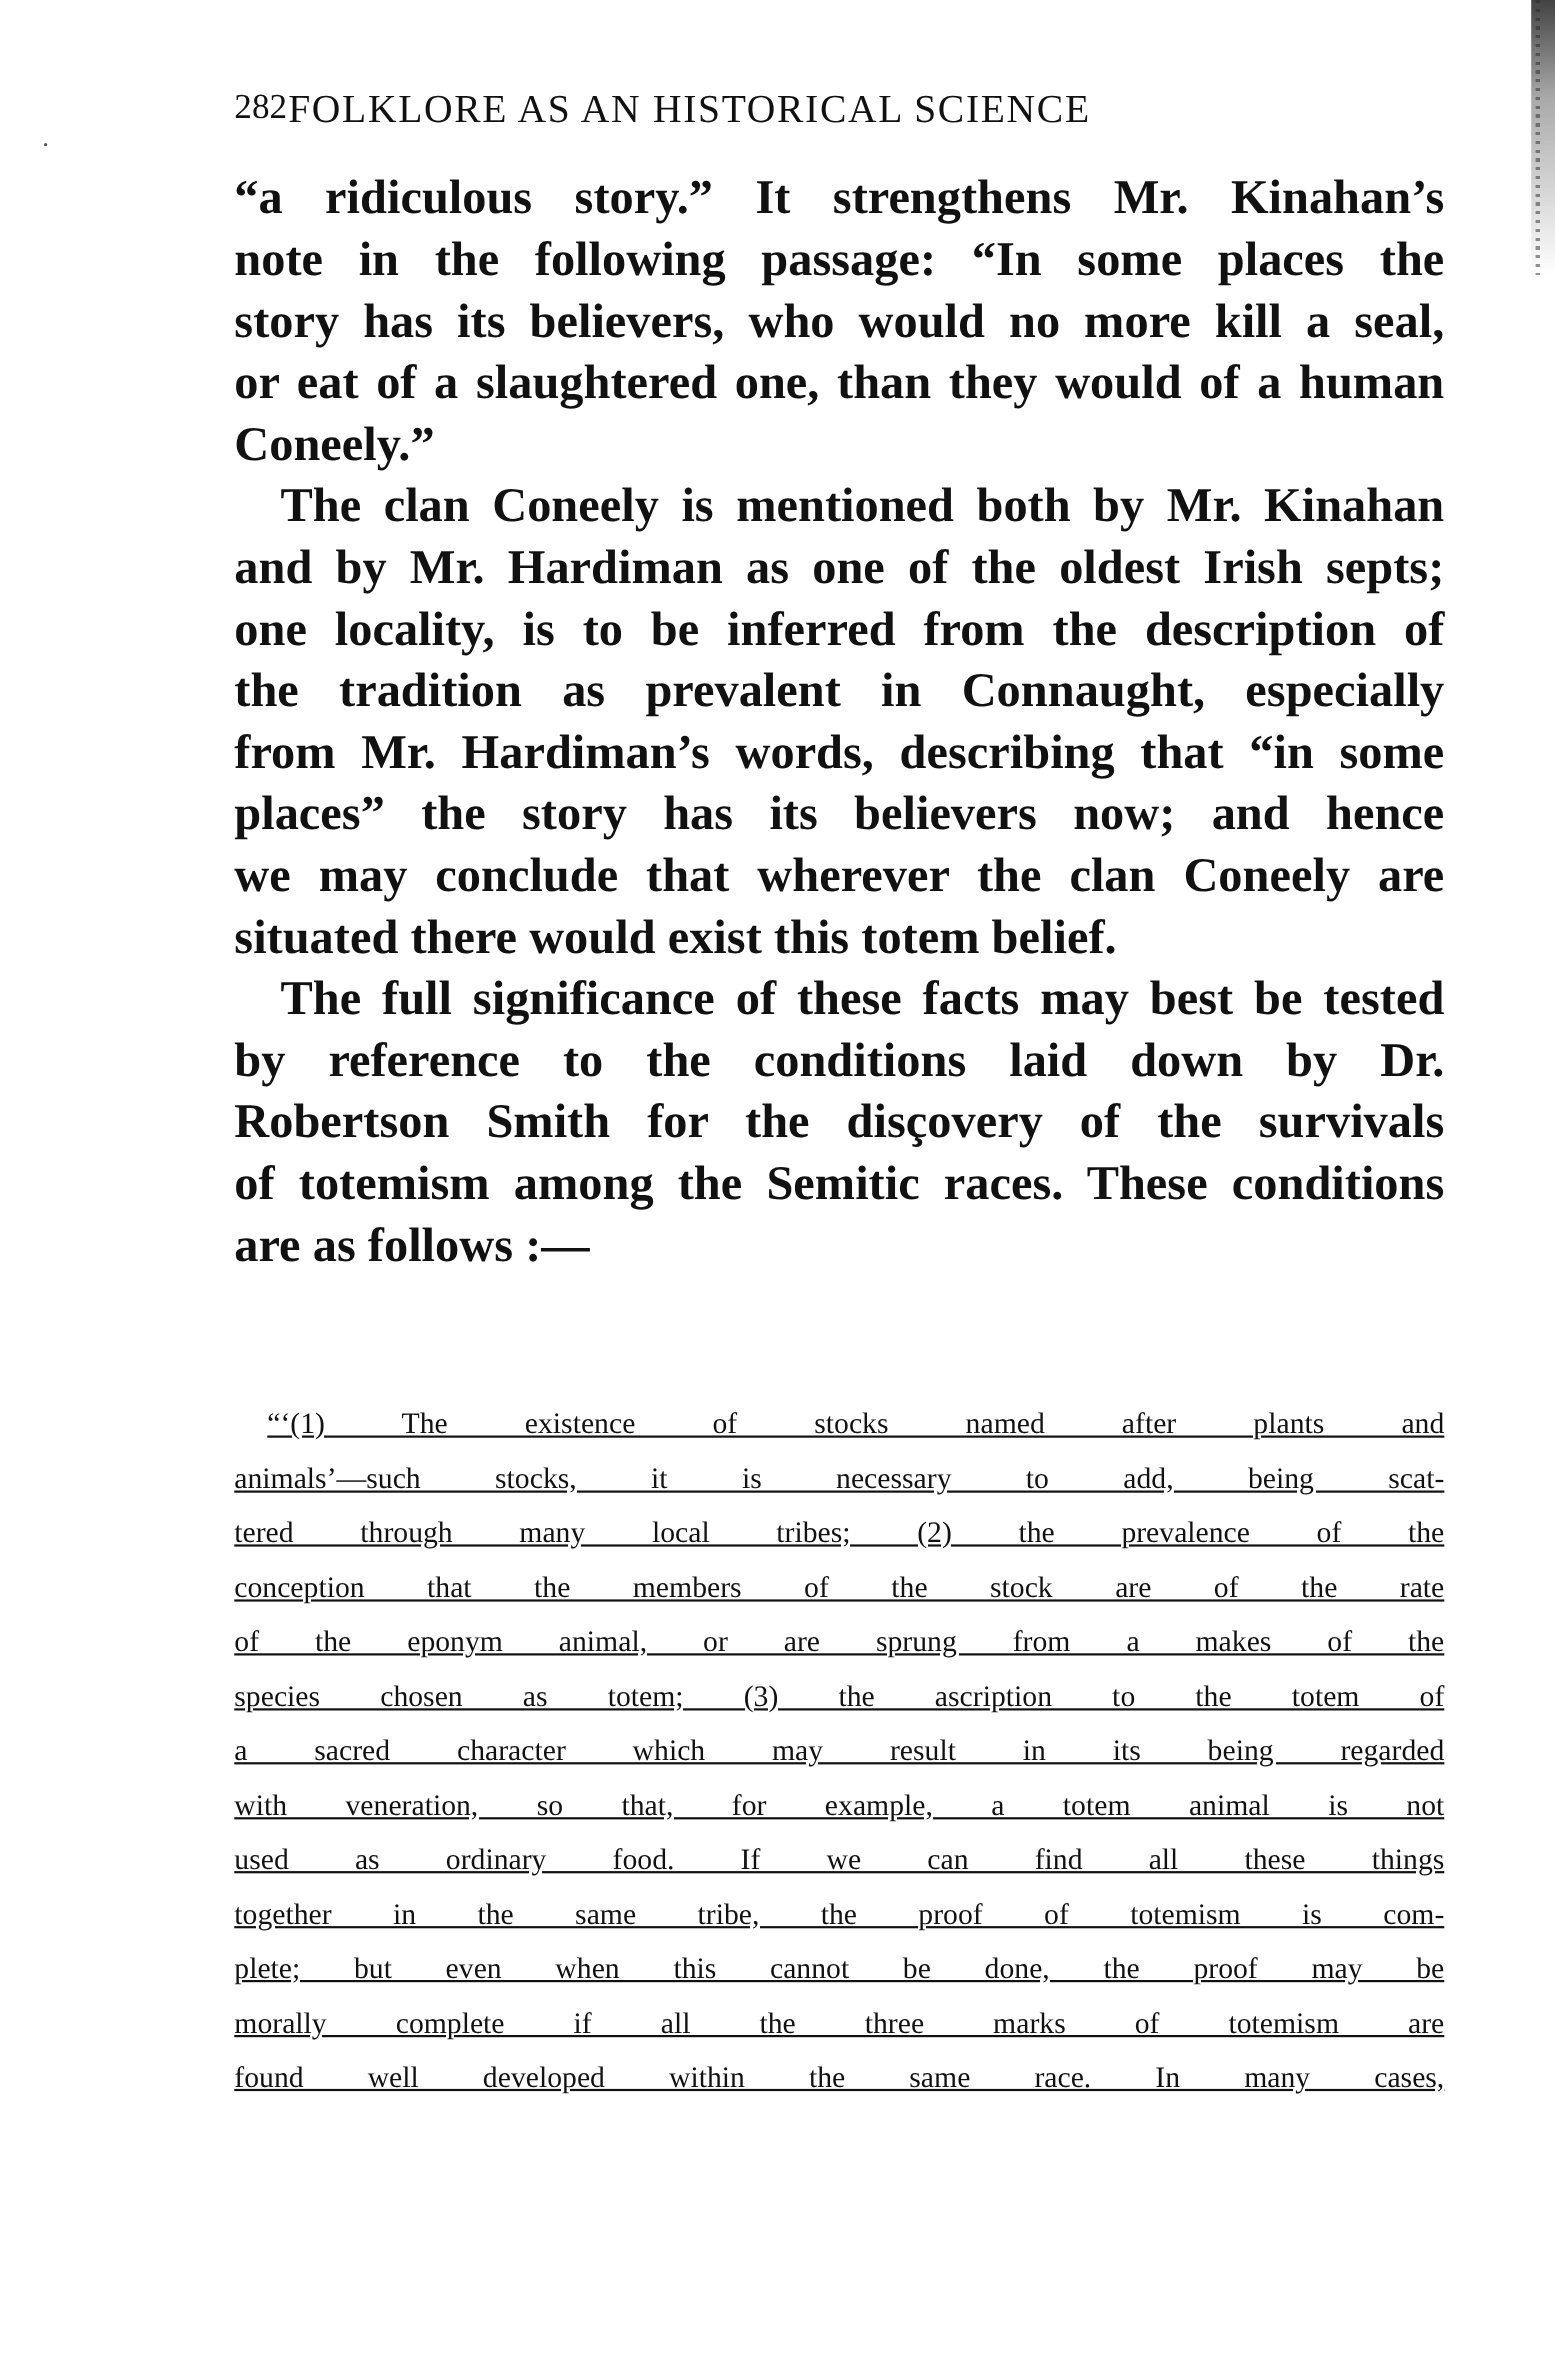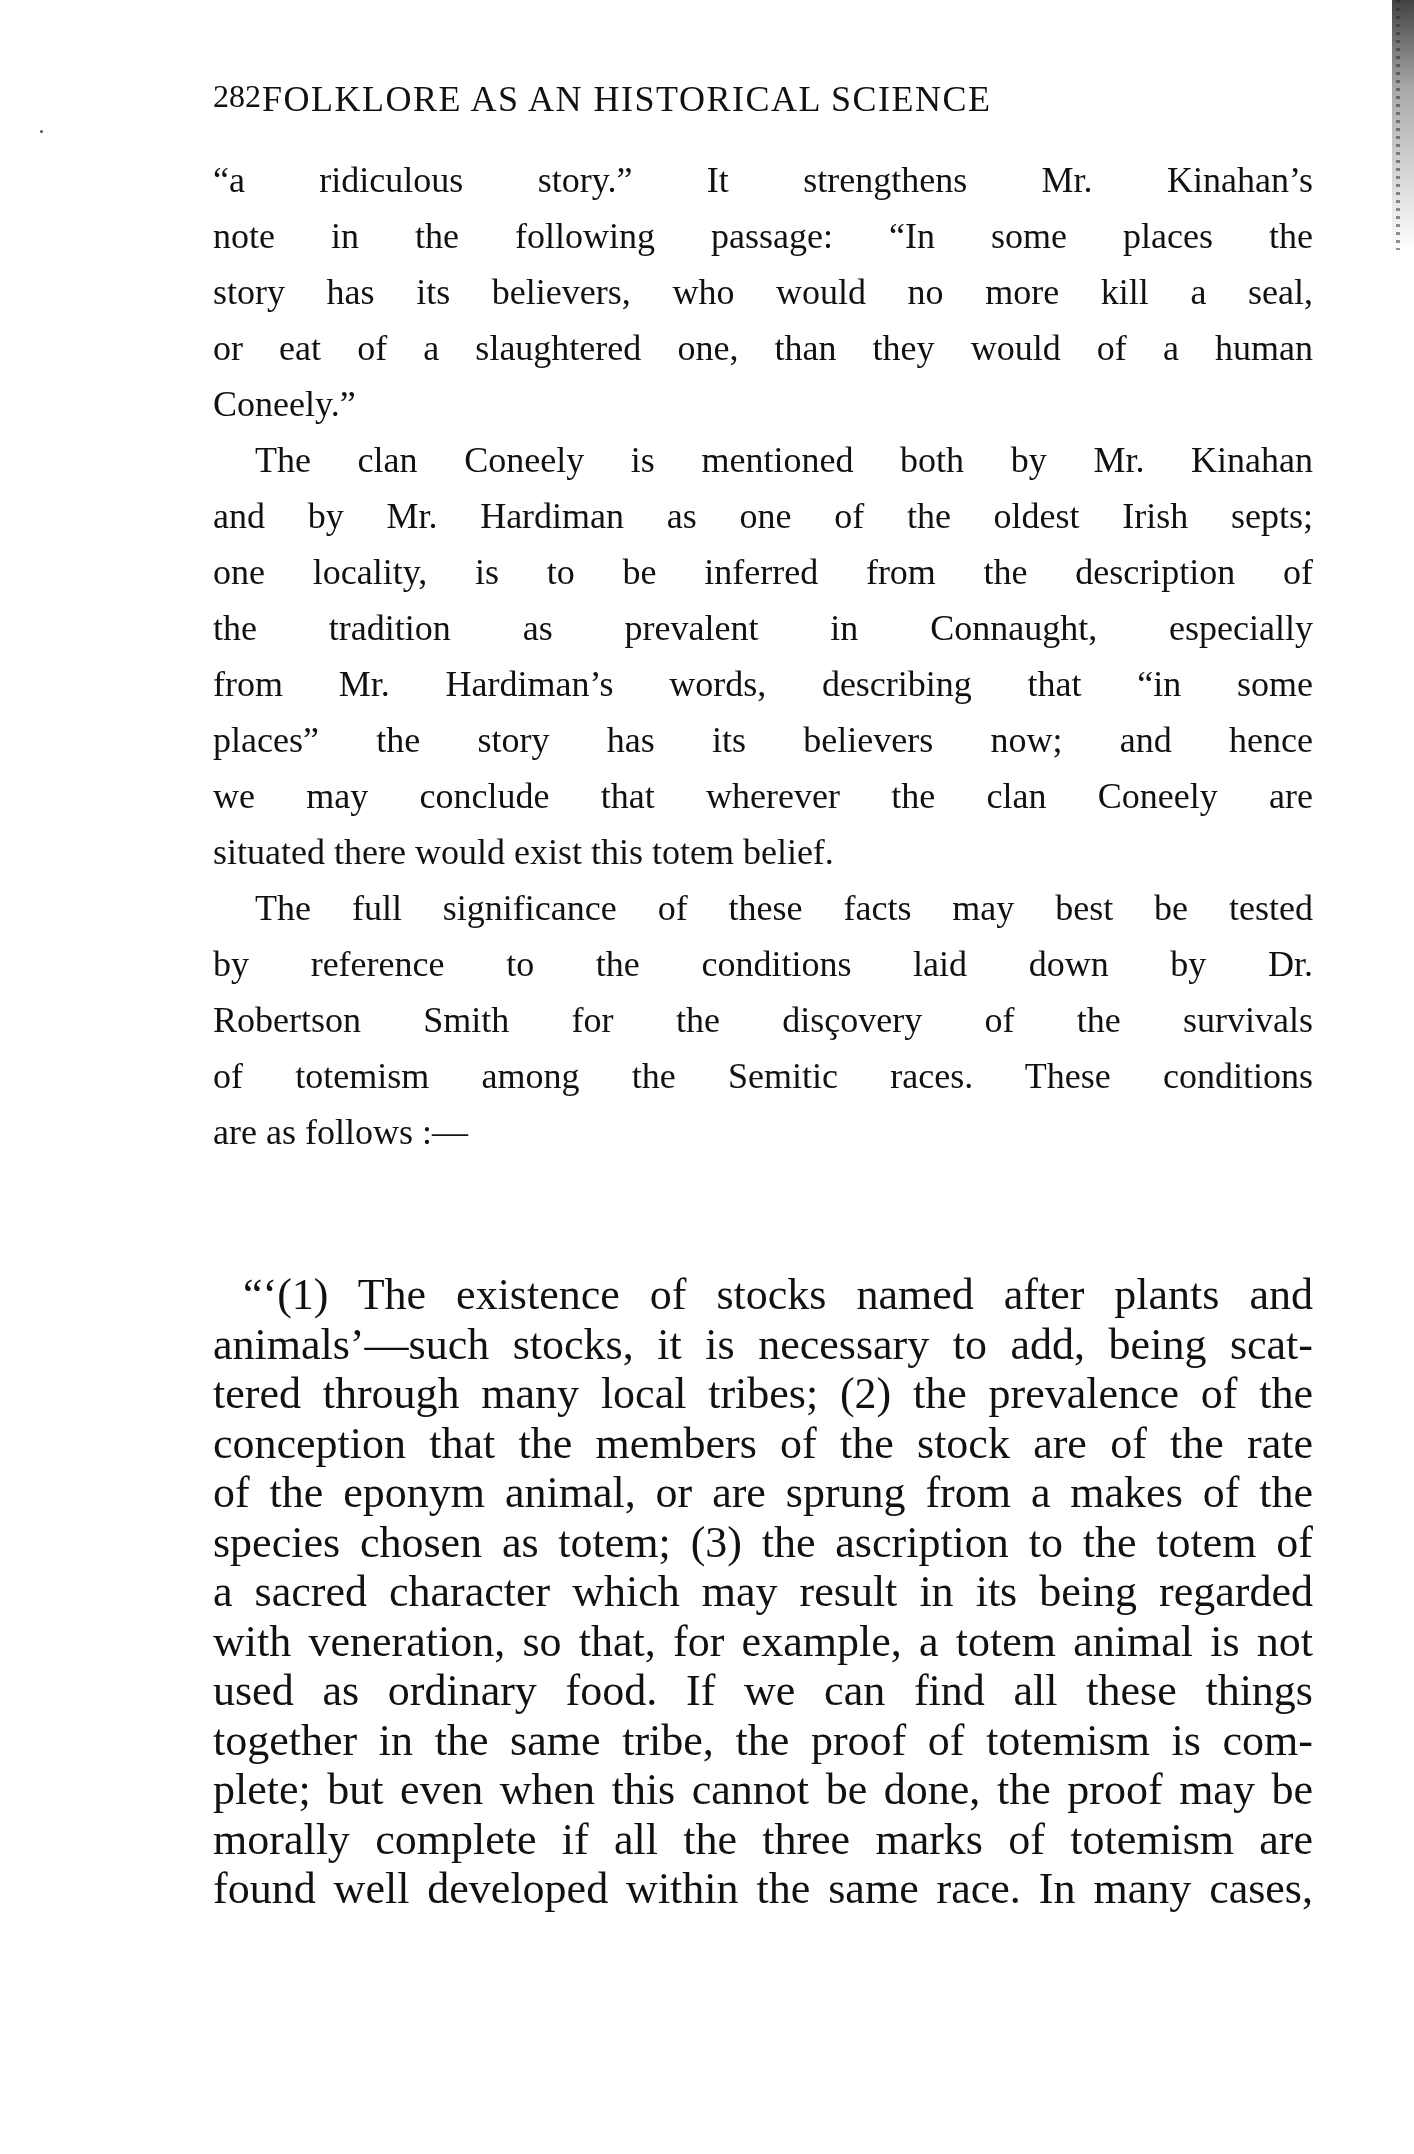--- a/index.html
+++ b/index.html
@@ -19,29 +19,29 @@
     }
     .page { position: absolute; left: 213px; top: 0; width: 1100px; }
     .running-head {
       position: absolute; top: 78px; left: 0; width: 1100px;
       font-size: 36px; letter-spacing: 1.5px; white-space: nowrap;
       display: flex; gap: 1px;
     }
     .running-head .pgno { font-size: 32px; letter-spacing: 0; }
     .body-text { position: absolute; top: 152px; left: 0; width: 1100px; }
     .line {
-      font-size: 36px; line-height: 56px; height: 56px;
-      text-align: justify; text-align-last: justify; white-space: nowrap;
+      font-size: 44px; line-height: 56px; height: 56px;
+      text-align: justify; text-align-last: justify; white-space: nowrap; font-weight: bold;
     }
     .line.last { text-align-last: left; }
     .line.indent { padding-left: 42px; }
     .quote { position: absolute; top: 1270px; left: 0; width: 1100px; }
     .qline {
-      font-size: 44px; line-height: 49.5px; height: 49.5px;
-      text-align: justify; text-align-last: justify; white-space: nowrap;
+      font-size: 27px; line-height: 49.5px; height: 49.5px;
+      text-align: justify; text-align-last: justify; white-space: nowrap; text-decoration: underline;
     }
     .qline.indent { padding-left: 30px; }
     .speck { position: absolute; width: 3px; height: 3px; background: #555; border-radius: 50%; }
   </style>
 </head>
 <body>
 
 <div class="scan-edge"></div>
 <span class="speck" style="left:40px; top:130px;"></span>
 

